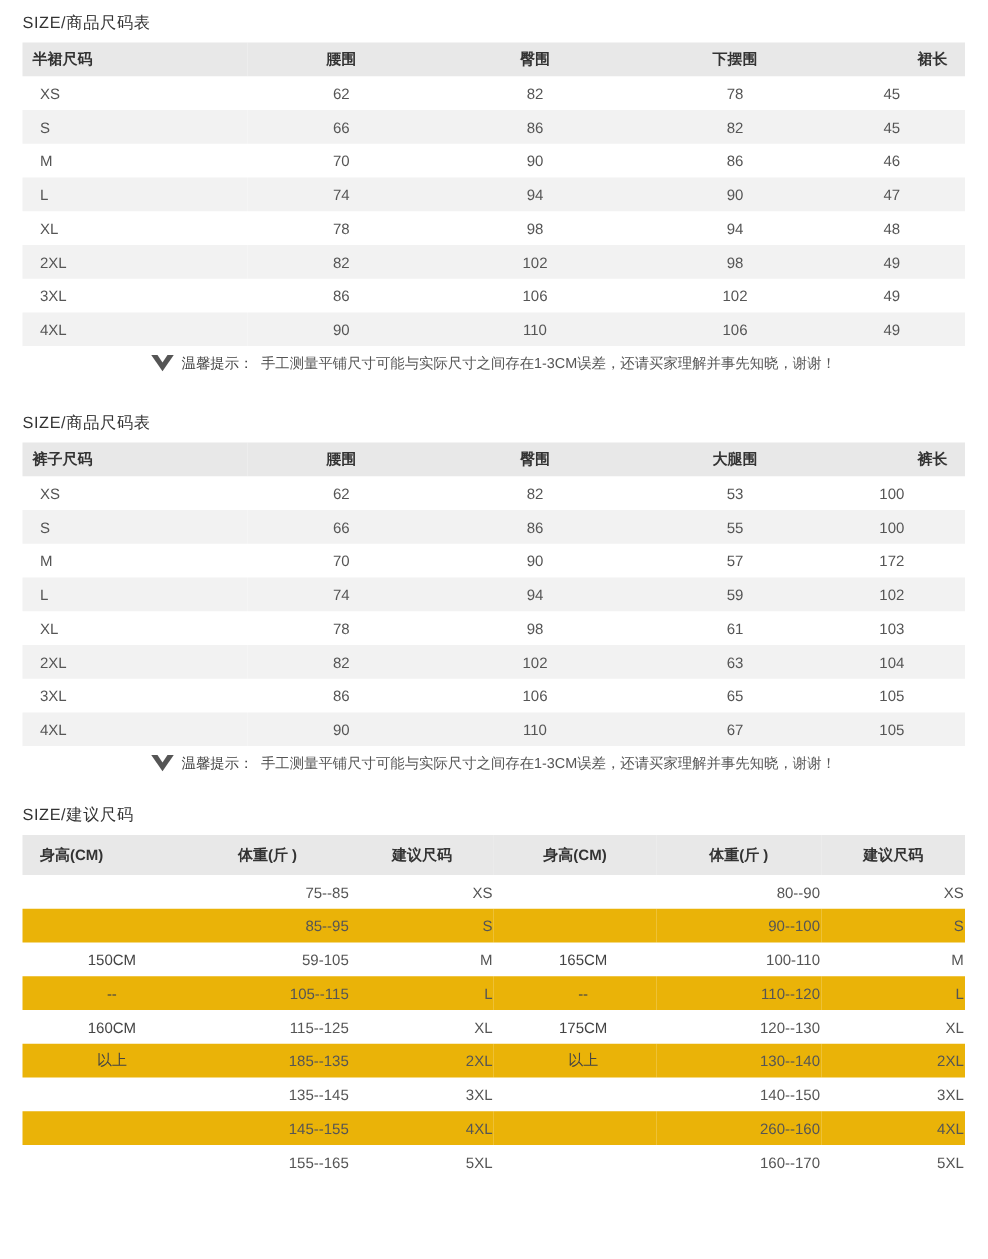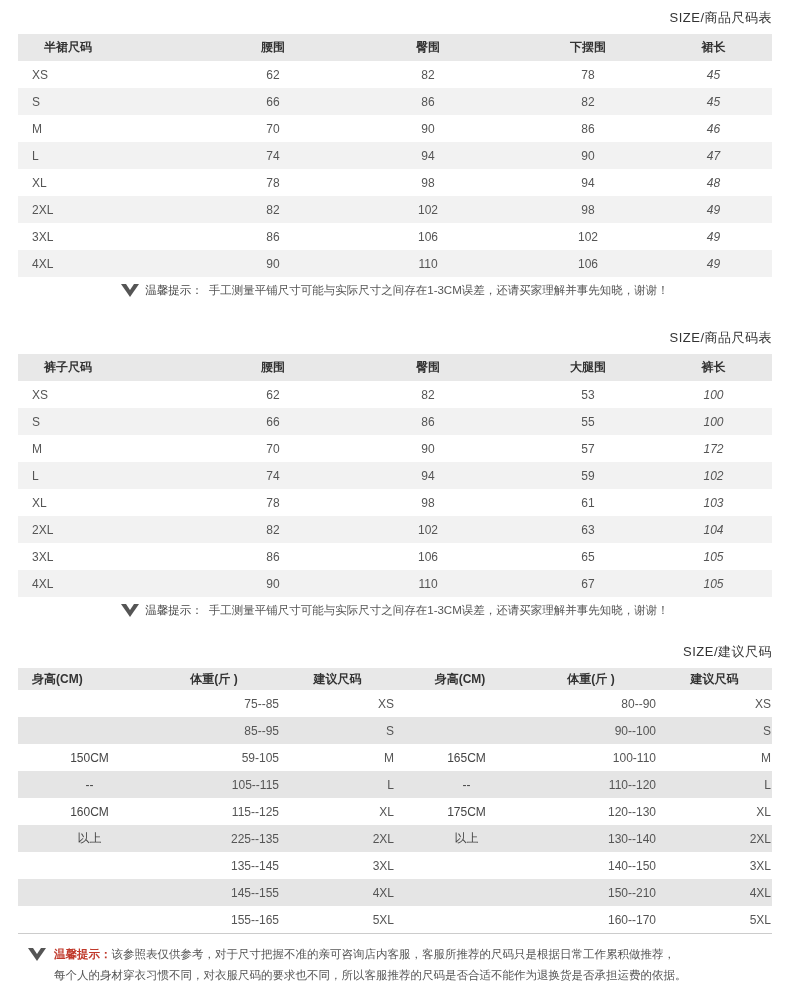--- a/index.html
+++ b/index.html
@@ -13,21 +13,21 @@
     width: 790px;
     height: 1007px;
     position: relative;
     color: #333333;
   }
   .page {
     width: 790px;
     padding: 0 18px;
   }
   .section-title {
-    text-align: right;
+    text-align: left;
     font-size: 13px;
     color: #333333;
     letter-spacing: 0.5px;
     padding: 9px 0 7px 0;
     font-weight: normal;
   }
   table.size-table {
     width: 754px;
     border-collapse: collapse;
     table-layout: fixed;
@@ -44,23 +44,23 @@
   table.size-table td {
     height: 27px;
     text-align: center;
     color: #555555;
     border: none;
   }
   table.size-table tr.alt td {
     background: #f2f2f2;
   }
   .col-first { text-align: left !important; padding-left: 14px; }
-  .th-first { text-align: left; padding-left: 26px; }
-  .th-last { padding-right: 14px; }
-  .col-last { text-align: left; padding-right: 14px; font-style: italic; }
+  .th-first { text-align: left; padding-left: 8px; }
+  .th-last { text-align: right; padding-right: 14px; }
+  .col-last { text-align: left; padding-right: 14px; }
 
   .tip-row td {
     height: 30px;
     border-top: 1px solid #cccccc;
     text-align: center;
     background: #ffffff;
   }
   .tip-inner {
     display: flex;
     align-items: center;
@@ -93,34 +93,34 @@
   table.rec-table {
     width: 754px;
     border-collapse: collapse;
     table-layout: fixed;
     font-size: 12px;
   }
   table.rec-table th {
     background: #e8e8e8;
     color: #333333;
     font-weight: bold;
-    height: 22px;
+    height: 32px;
     font-size: 12px;
     text-align: center;
     border: none;
   }
   table.rec-table th.left-pad { text-align: left; padding-left: 14px; }
   table.rec-table td {
     height: 27px;
     text-align: right;
     color: #555555;
     border: none;
     font-size: 12px;
   }
-  table.rec-table tr.alt td { background: #e5e5e5; }
+  table.rec-table tr.alt td { background: #eab308; }
   table.rec-table td.height-cell {
     text-align: center;
     padding-left: 14px;
     color: #444444;
   }
   .vsep { border-left: 1px solid #dddddd; }
 
   .final-note {
     width: 754px;
     border-top: 1px solid #cccccc;
@@ -361,57 +361,48 @@
         <tr>
           <td class="height-cell">160CM</td>
           <td>115--125</td>
           <td>XL</td>
           <td class="height-cell vsep">175CM</td>
           <td>120--130</td>
           <td>XL</td>
         </tr>
         <tr class="alt">
           <td class="height-cell">以上</td>
-          <td>225--135</td>
+          <td>185--135</td>
           <td>2XL</td>
           <td class="height-cell vsep">以上</td>
           <td>130--140</td>
           <td>2XL</td>
         </tr>
         <tr>
           <td class="height-cell"></td>
           <td>135--145</td>
           <td>3XL</td>
           <td class="height-cell vsep"></td>
           <td>140--150</td>
           <td>3XL</td>
         </tr>
         <tr class="alt">
           <td class="height-cell"></td>
           <td>145--155</td>
           <td>4XL</td>
           <td class="height-cell vsep"></td>
-          <td>150--210</td>
+          <td>260--160</td>
           <td>4XL</td>
         </tr>
         <tr>
           <td class="height-cell"></td>
           <td>155--165</td>
           <td>5XL</td>
           <td class="height-cell vsep"></td>
           <td>160--170</td>
           <td>5XL</td>
         </tr>
       </tbody>
     </table>
 
-    <div class="final-note">
-      <span class="tri-wrap">
-        <span class="tri-down"></span>
-      </span>
-      <span class="note-text">
-        <span class="note-red">温馨提示：</span><span>该参照表仅供参考，对于尺寸把握不准的亲可咨询店内客服，客服所推荐的尺码只是根据日常工作累积做推荐，</span><br>
-        <span>每个人的身材穿衣习惯不同，对衣服尺码的要求也不同，所以客服推荐的尺码是否合适不能作为退换货是否承担运费的依据。</span>
-      </span>
-    </div>
   </div>
 
 </div>
 
 </body></html>

